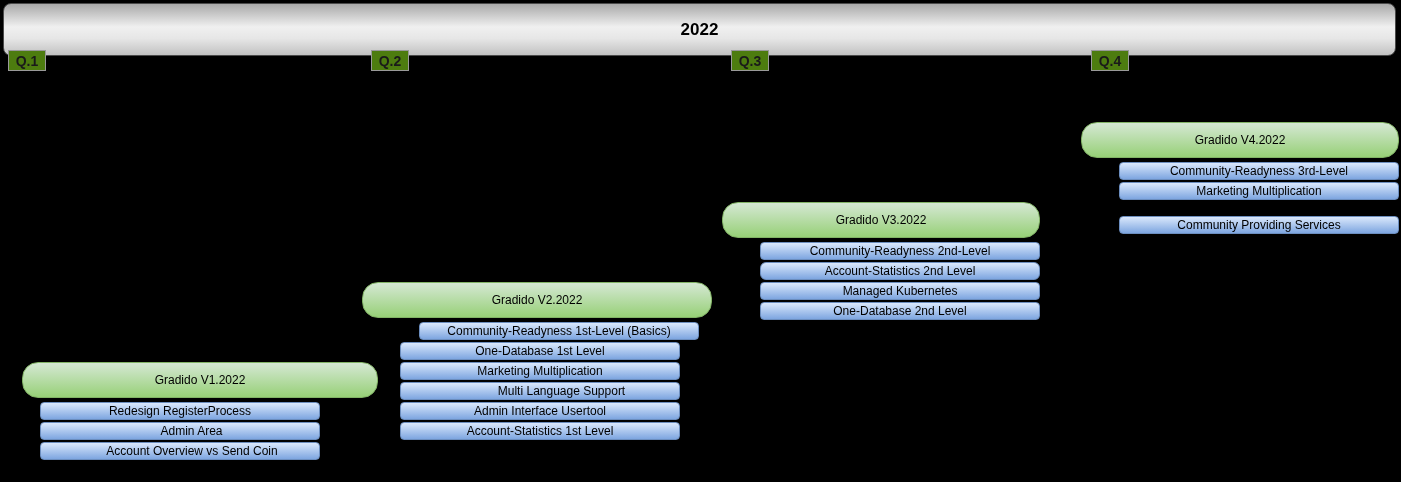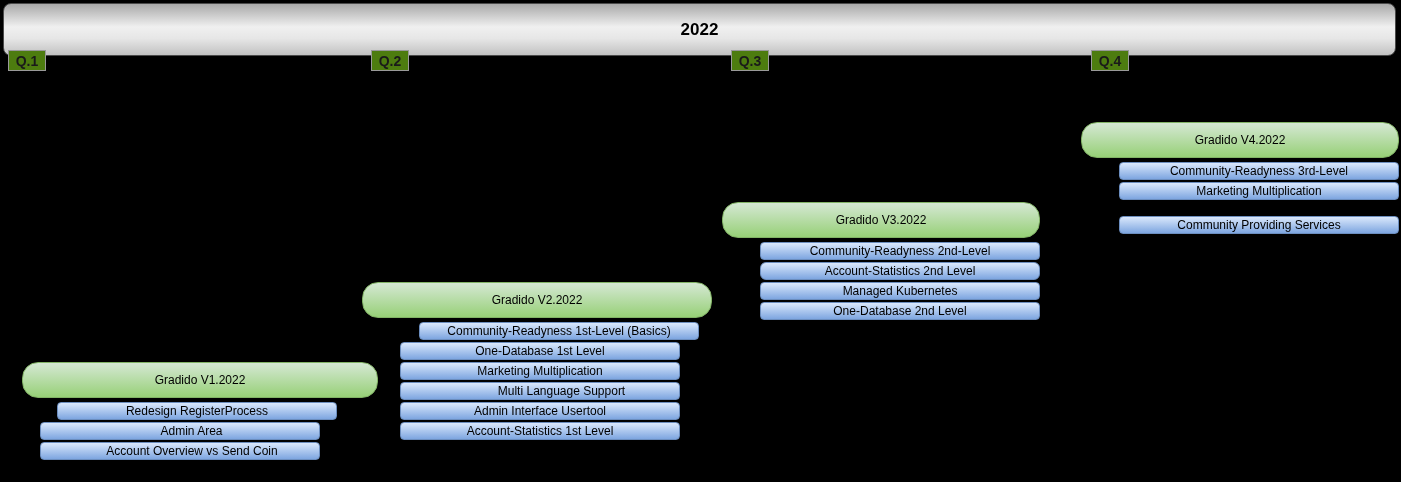--- a/index.html
+++ b/index.html
@@ -50,21 +50,21 @@
 <div class="abs year-bar">
   <span>2022</span>
 </div>
 
 <div class="abs q-label" style="left:8px;">Q.1</div>
 <div class="abs q-label" style="left:371px;">Q.2</div>
 <div class="abs q-label" style="left:731px;">Q.3</div>
 <div class="abs q-label" style="left:1091px;">Q.4</div>
 
 <div class="abs release-box" style="left:2px;top:362px;width:356px;margin-left:20px;">Gradido V1.2022</div>
-<div class="abs item-box" style="left:40px;top:402px;margin-left:17px;">Redesign RegisterProcess</div>
+<div class="abs item-box" style="left:40px;top:402px;">Redesign RegisterProcess</div>
 <div class="abs item-box" style="left:40px;top:422px;padding-left:23px;">Admin Area</div>
 <div class="abs item-box" style="left:40px;top:442px;padding-left:24px;">Account Overview vs Send Coin</div>
 
 <div class="abs release-box" style="left:362px;top:282px;width:350px;">Gradido V2.2022</div>
 <div class="abs item-box" style="left:400px;top:322px;margin-left:19px;">Community-Readyness 1st-Level (Basics)</div>
 <div class="abs item-box" style="left:400px;top:342px;">One-Database 1st Level</div>
 <div class="abs item-box" style="left:400px;top:362px;">Marketing Multiplication</div>
 <div class="abs item-box" style="left:400px;top:382px;padding-left:43px;">Multi Language Support</div>
 <div class="abs item-box" style="left:400px;top:402px;">Admin Interface Usertool</div>
 <div class="abs item-box" style="left:400px;top:422px;">Account-Statistics 1st Level</div>

